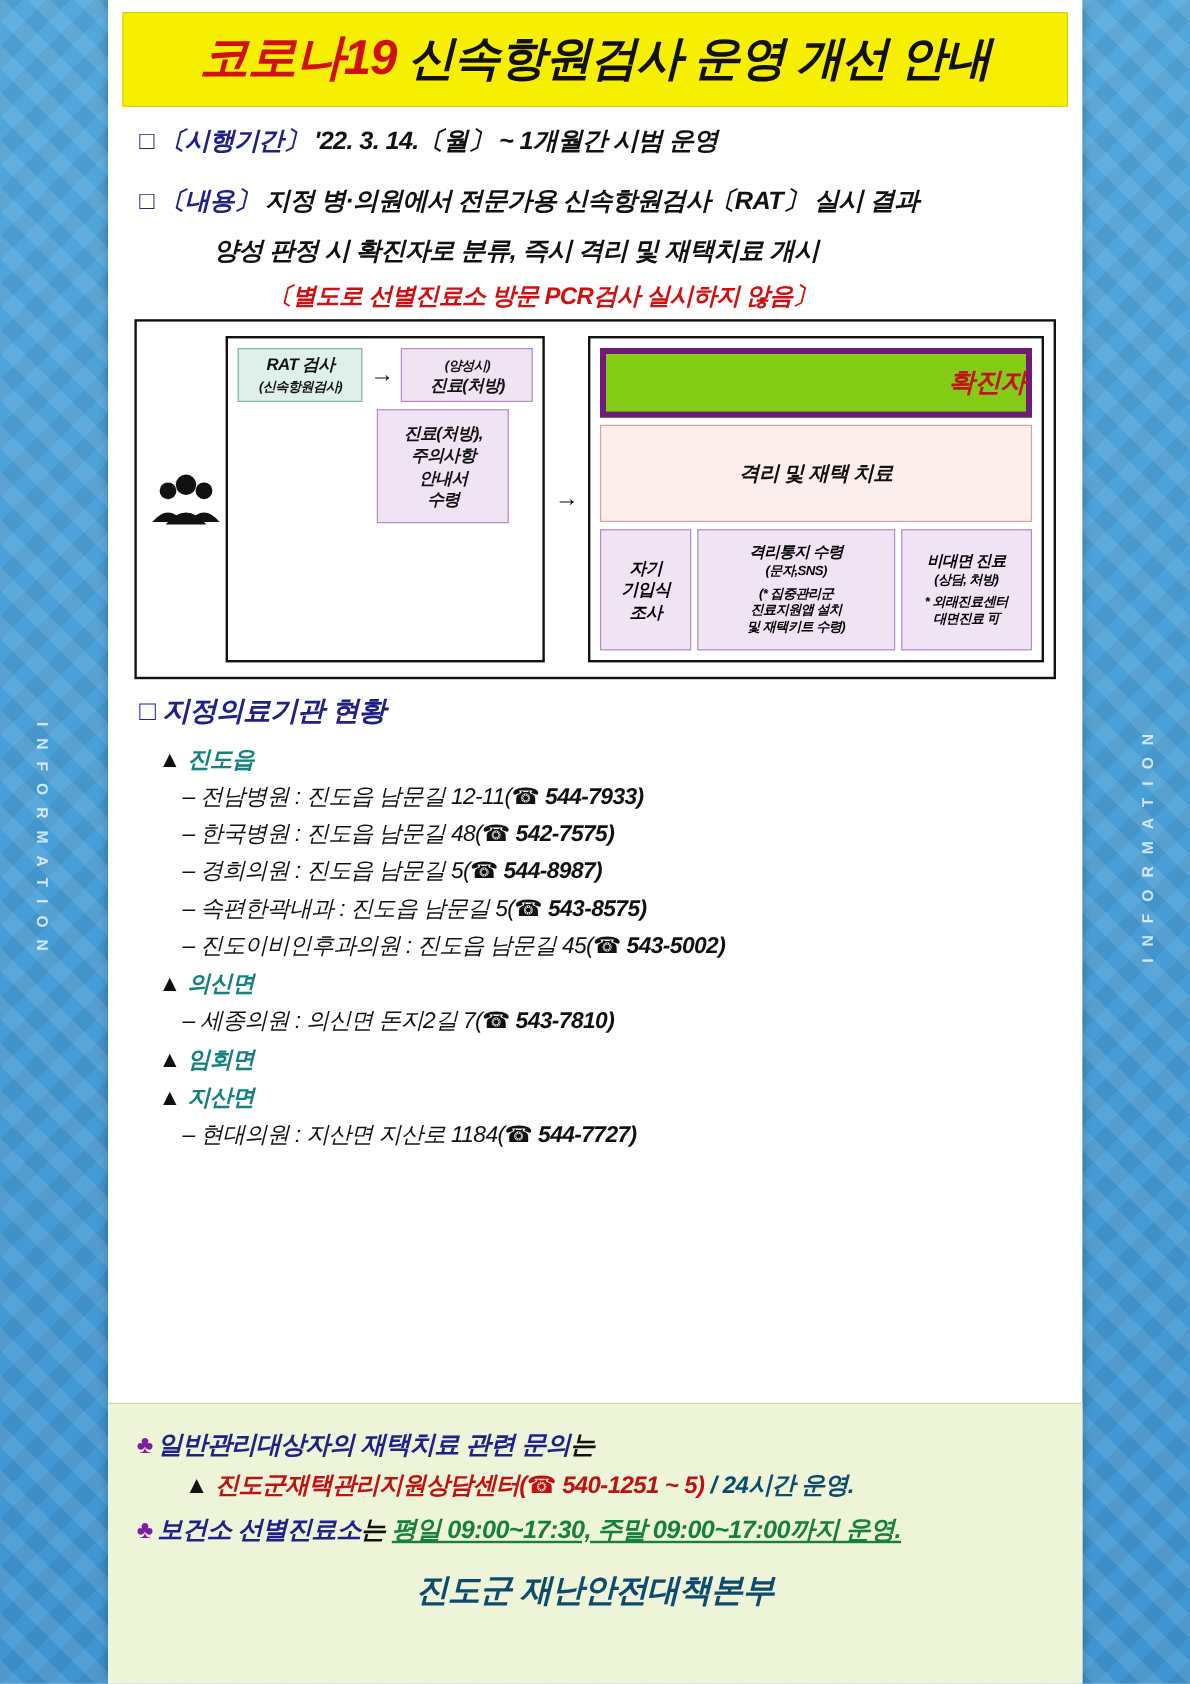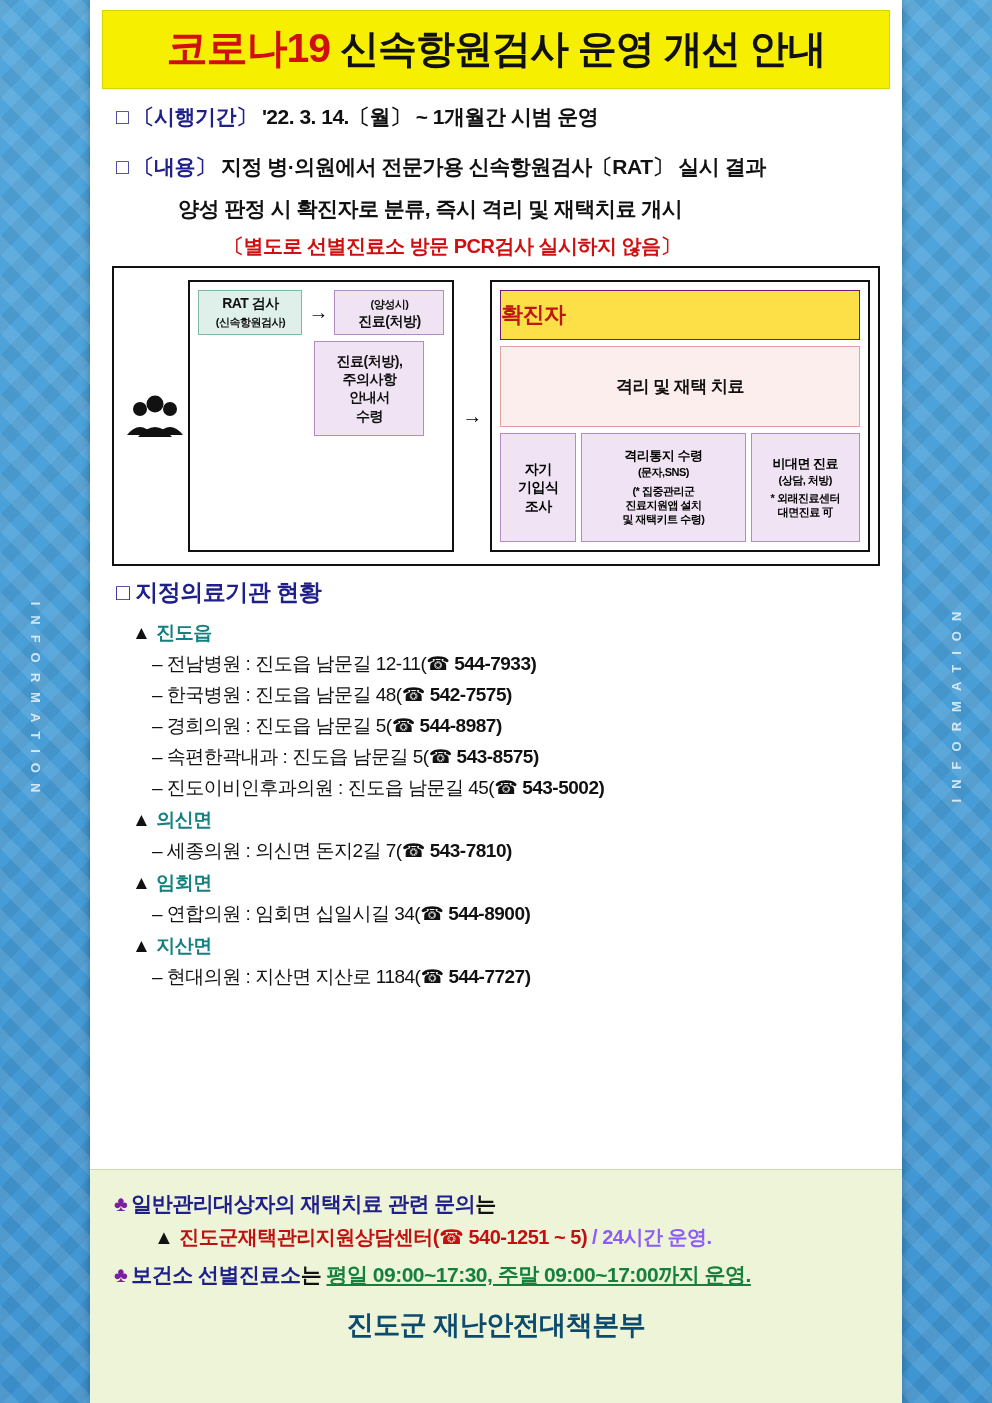--- a/index.html
+++ b/index.html
@@ -31,20 +31,21 @@
   .side-left { left: 28px; }
   .side-right { right: 28px; transform: translateY(-50%) rotate(180deg); }
 
   .sheet {
     position: absolute;
     left: 90px; top: 0;
     width: 812px;
     height: 1403px;
     background: #ffffff;
     box-shadow: 0 0 8px rgba(0,0,0,0.3);
+    font-style: italic;
   }
 
   
   .title-bar {
     margin: 10px 12px 0 12px;
     background: #f6f000;
     border: 1px solid #d8d400;
     text-align: center;
     padding: 10px 0 12px 0;
   }
@@ -154,23 +155,23 @@
   .box-conf {
     border: 2px solid #111;
     width: 380px;
     height: 272px;
     padding: 8px;
     display: flex;
     flex-direction: column;
     gap: 6px;
   }
   .conf-head {
-    background: #fde047;
-    border: 1px solid #701a75;
-    text-align: left;
+    background: #84cc16;
+    border: 5px solid #701a75;
+    text-align: right;
     font-size: 22px;
     font-weight: bold;
     color: #c01515;
     padding: 9px 0;
     letter-spacing: -0.5px;
   }
   .conf-sub {
     background: #fdeeee;
     border: 1px solid #e0a0a0;
     text-align: center;
@@ -244,21 +245,21 @@
   .f-line .norm { font-weight: bold; color: #111; }
   .f-sub {
     font-size: 20px;
     font-weight: bold;
     color: #20208a;
     margin: 6px 0 10px 40px;
     letter-spacing: -0.5px;
   }
   .f-sub .tri { color: #111; margin-right: 6px; }
   .f-sub .red { color: #c01010; }
-  .f-sub .blk { color: #8b5cf6; margin-top: 12px; }
+  .f-sub .blk { color: #0c4a6e; margin-top: 12px; }
   .f-hours { color: #15803d; font-weight: bold; text-decoration: underline; }
   .f-org {
     text-align: center;
     font-size: 27px;
     font-weight: bold;
     color: #0c4a6e;
     margin-top: 18px;
     letter-spacing: -0.5px;
   }
 </style>
@@ -351,21 +352,20 @@
     <div class="entry"><span>– 전남병원 : 진도읍 남문길 12-11(</span><span class="tel">☎ 544-7933)</span></div>
     <div class="entry"><span>– 한국병원 : 진도읍 남문길 48(</span><span class="tel">☎ 542-7575)</span></div>
     <div class="entry"><span>– 경희의원 : 진도읍 남문길 5(</span><span class="tel">☎ 544-8987)</span></div>
     <div class="entry"><span>– 속편한곽내과 : 진도읍 남문길 5(</span><span class="tel">☎ 543-8575)</span></div>
     <div class="entry"><span>– 진도이비인후과의원 : 진도읍 남문길 45(</span><span class="tel">☎ 543-5002)</span></div>
 
     <div class="region"><span class="tri">▲</span><span>의신면</span></div>
     <div class="entry"><span>– 세종의원 : 의신면 돈지2길 7(</span><span class="tel">☎ 543-7810)</span></div>
 
     <div class="region"><span class="tri">▲</span><span>임회면</span></div>
-    <div class="entry"><span>– 연합의원 : 임회면 십일시길 34(</span><span class="tel">☎ 544-8900)</span></div>
 
     <div class="region"><span class="tri">▲</span><span>지산면</span></div>
     <div class="entry"><span>– 현대의원 : 지산면 지산로 1184(</span><span class="tel">☎ 544-7727)</span></div>
   </div>
 
   <div class="footer">
     <div class="f-line">
       <span class="club">♣</span><span>일반관리대상자의 재택치료 관련 문의</span><span class="norm">는</span>
     </div>
     <div class="f-sub">

